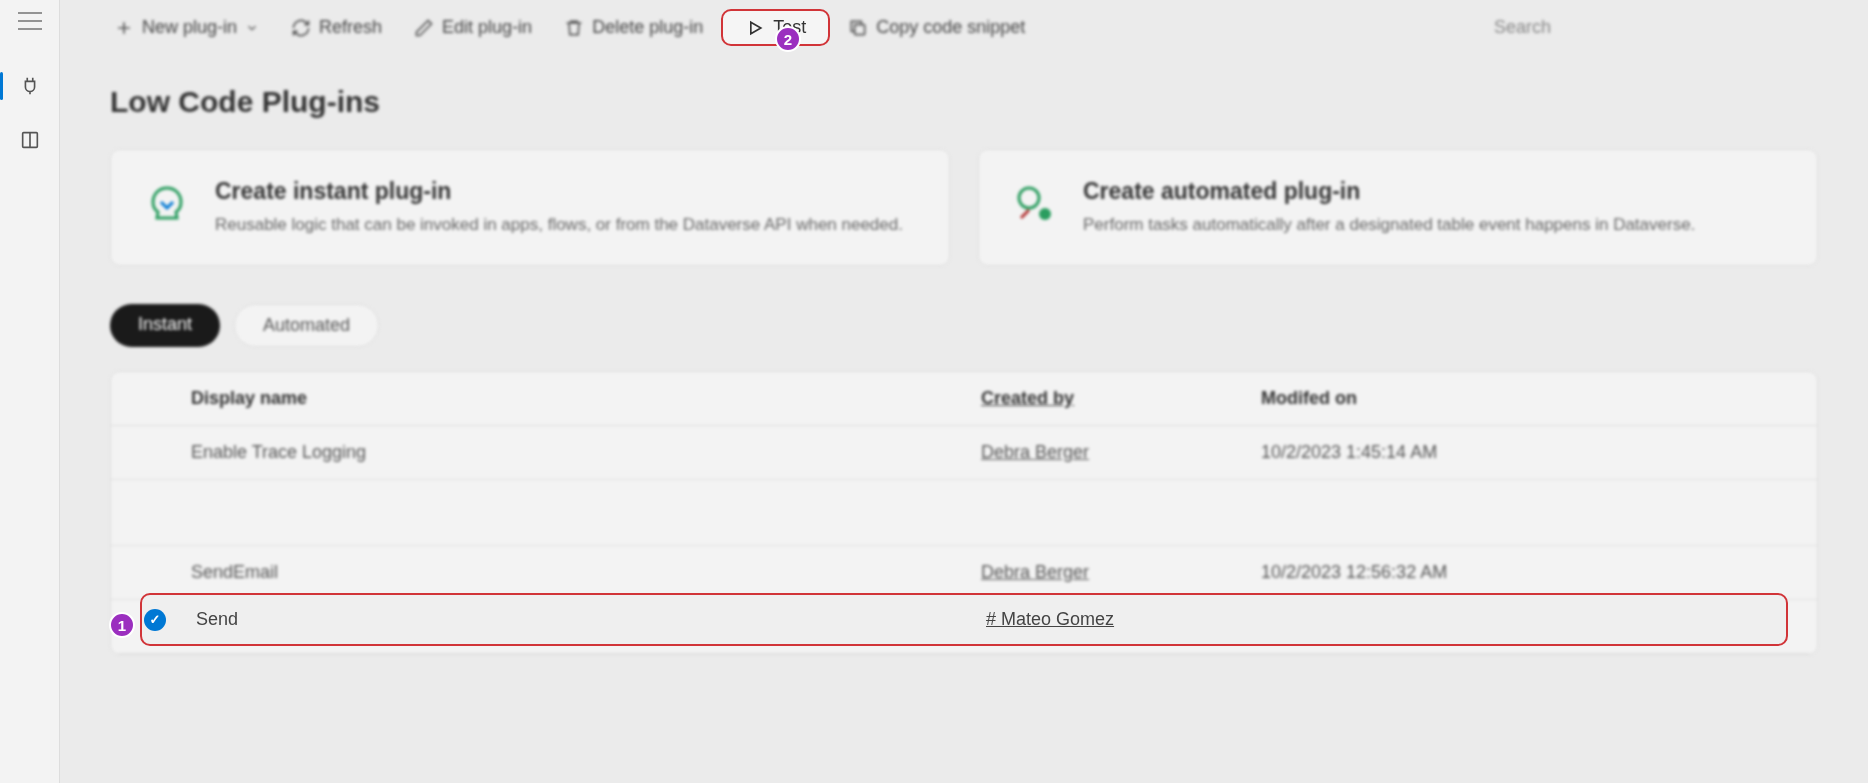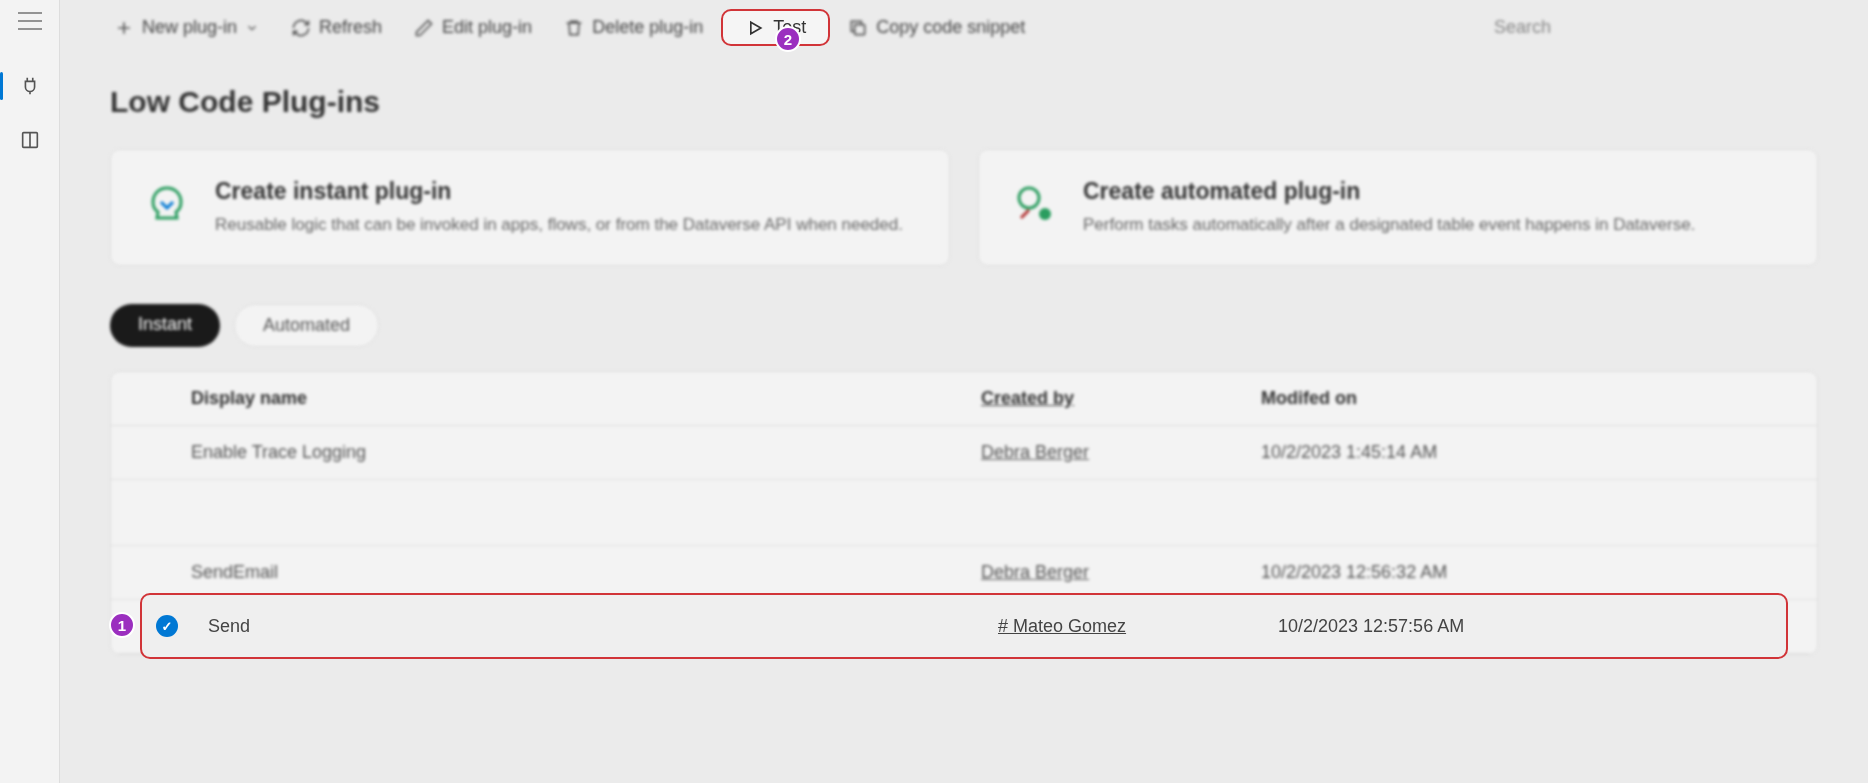--- a/index.html
+++ b/index.html
@@ -193,27 +193,27 @@
   width: 50px;
   display: flex;
   align-items: center;
   justify-content: flex-start;
 }
 .selected-row-container {
   position: absolute;
   left: 140px;
   right: 80px;
   top: 593px;
-  height: 66px;
+  height: 53px;
   border: 2.5px solid #d13438;
   border-radius: 10px;
   background: #efefef;
   display: flex;
   align-items: center;
-  padding: 0 30px 0 14px;
+  padding: 0 30px 0 2px;
   font-size: 18px;
   color: #444;
   z-index: 10;
 }
 .check-circle {
   width: 22px;
   height: 22px;
   border-radius: 50%;
   background: #0078d4;
   display: flex;
@@ -382,17 +382,16 @@
         </div>
       </div>
     </div>
   </div>
 </div>
 
 <div class="selected-row-container">
   <div class="check-circle"></div>
   <div class="col-name" style="flex:0 0 790px">Send</div>
   <div class="col-created" style="flex:0 0 280px"># Mateo Gomez</div>
-  <div class="col-modified" style="flex:1">10/2/2023 12:57:56 AM</div>
 </div>
 
 <div class="annotation-badge badge-1">1</div>
 <div class="annotation-badge badge-2">2</div>
 
 </body></html>

